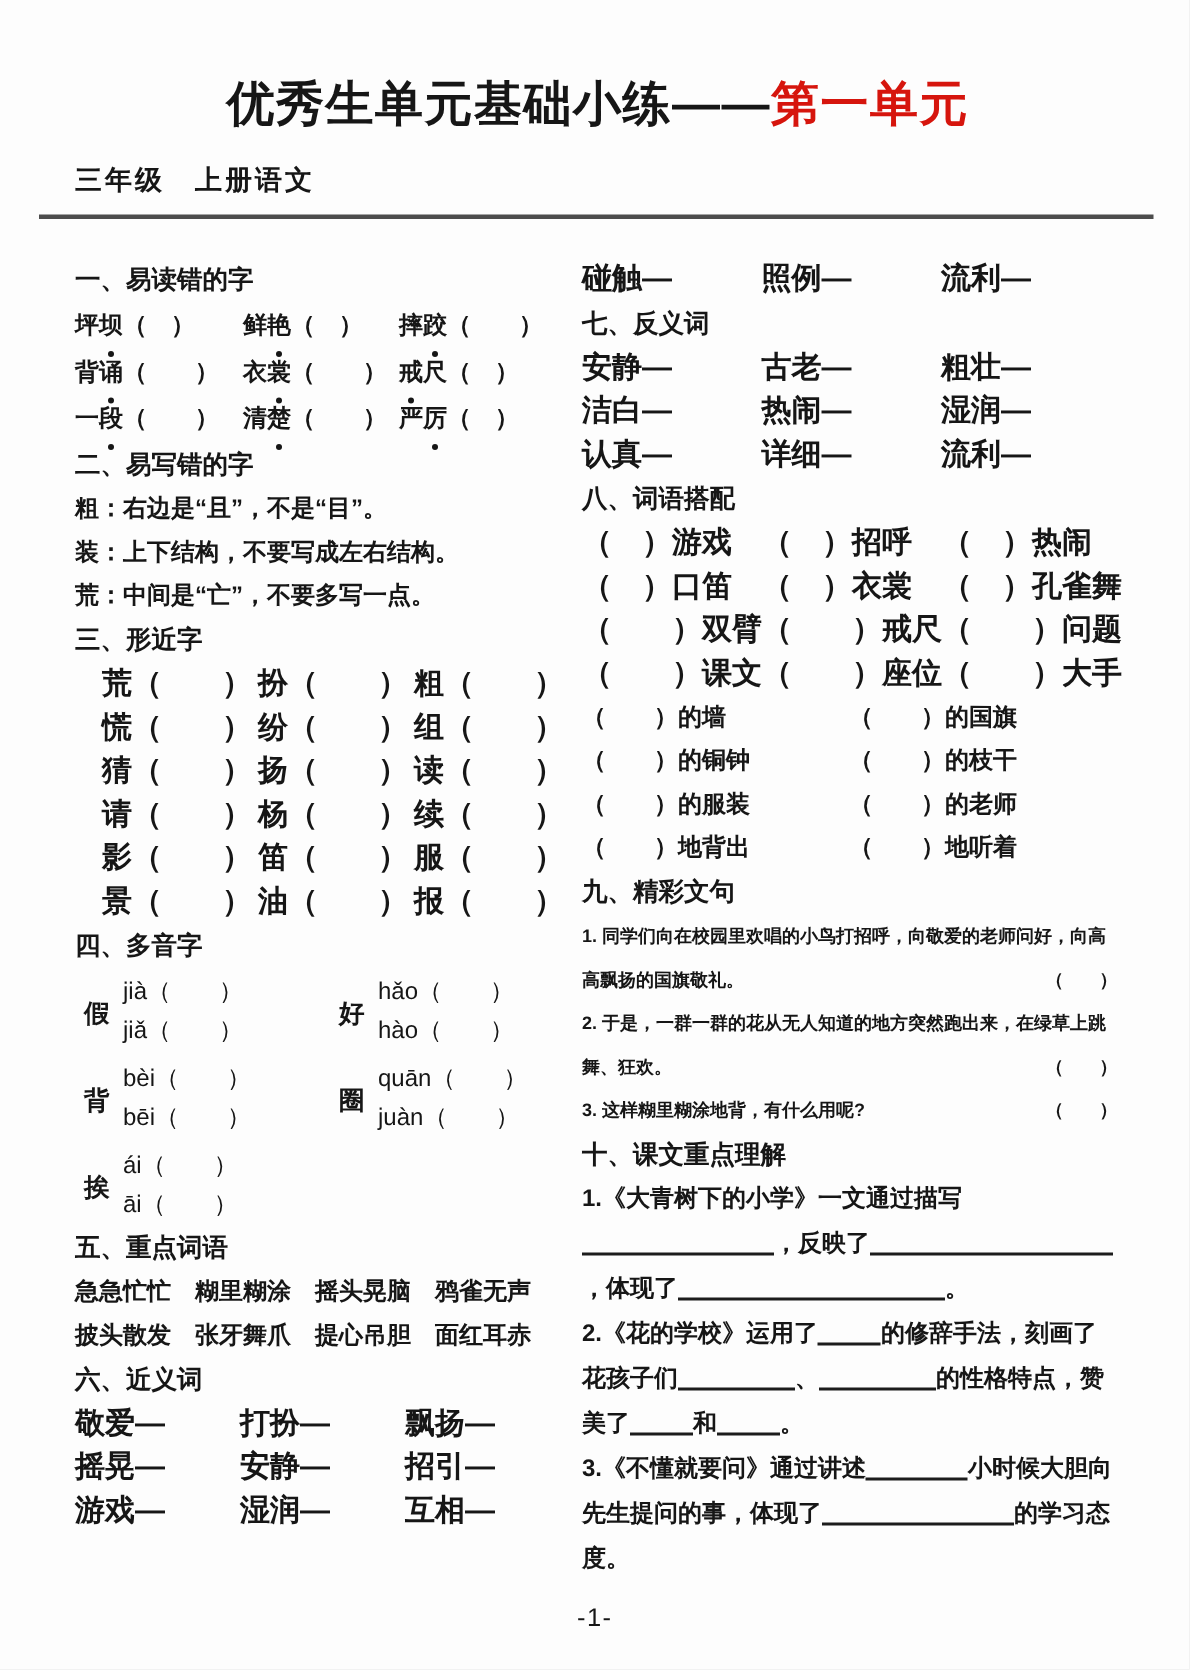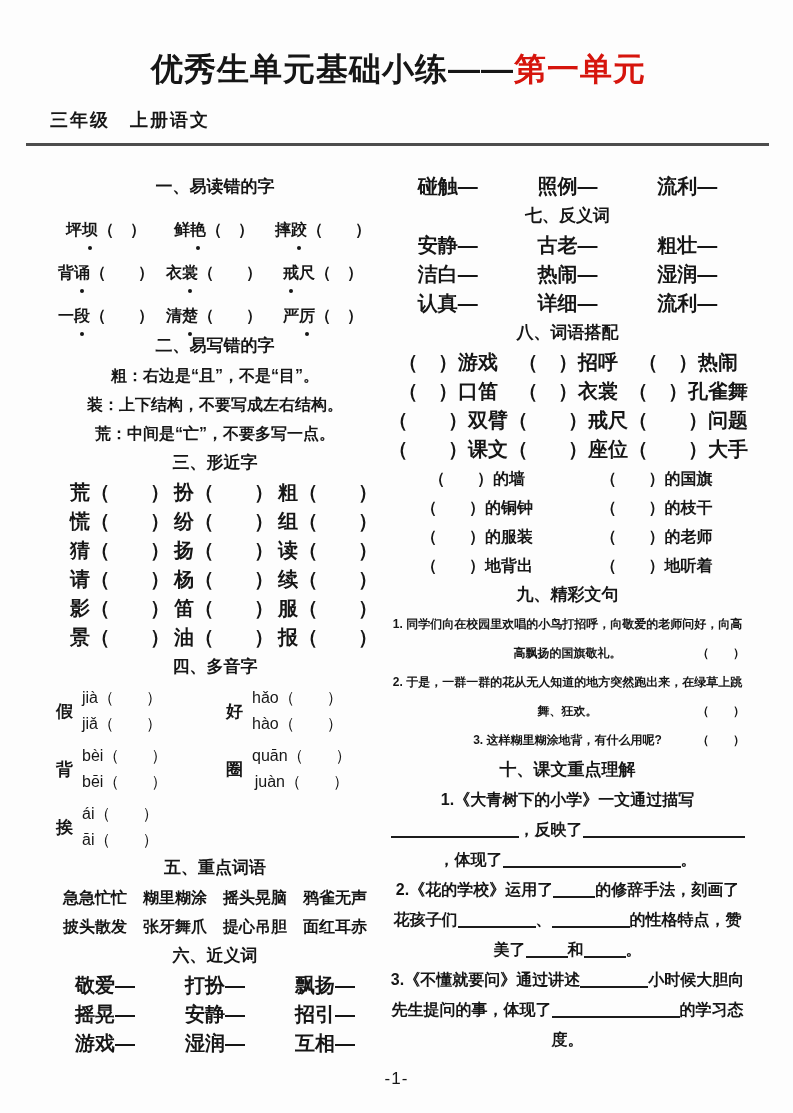--- a/index.html
+++ b/index.html
@@ -28,34 +28,34 @@
     font-size:18px;
     margin-top:16px;
     letter-spacing:2px;
   }
   .rule{
     border:none;
     border-top:3px solid #4d4d4d;
     margin:11px -22px 0 -24px;
   }
   
-  .cols{display:flex;gap:8px;margin-top:26px;text-align:center;}
+  .cols{display:flex;gap:8px;margin-top:26px;}
   .col-left{width:330px;flex:none;}
   .col-right{flex:1;min-width:0;}
   .sec-head{font-size:17px;line-height:30px;margin:0;}
   .row{font-size:16px;line-height:29px;}
   
   .g3{display:grid;grid-template-columns:1fr 1fr 1fr;font-size:20px;line-height:29px;}
   .g3 .cell{white-space:nowrap;}
   .g3.indent{padding-left:18px;}
   .g2{display:grid;grid-template-columns:178px 1fr;font-size:16px;line-height:29px;}
   .g2 .cell{white-space:nowrap;}
   
   .s1row{display:grid;grid-template-columns:112px 104px 1fr;font-size:16px;line-height:31px;}
-  .s1row .item{white-space:nowrap;margin-top:12px;}
+  .s1row .item{white-space:nowrap;}
   .ch{position:relative;display:inline-block;}
   .ch.dot::after{
     content:"";position:absolute;left:50%;bottom:-5px;
     width:4px;height:4px;border-radius:50%;
     background:#161616;transform:translateX(-50%);
   }
   
   .s4grid{display:grid;grid-template-columns:170px 1fr;row-gap:6px;margin-top:3px;}
   .s4entry{display:flex;align-items:center;gap:9px;padding-left:6px;}
   .s4char{font-size:17px;}

